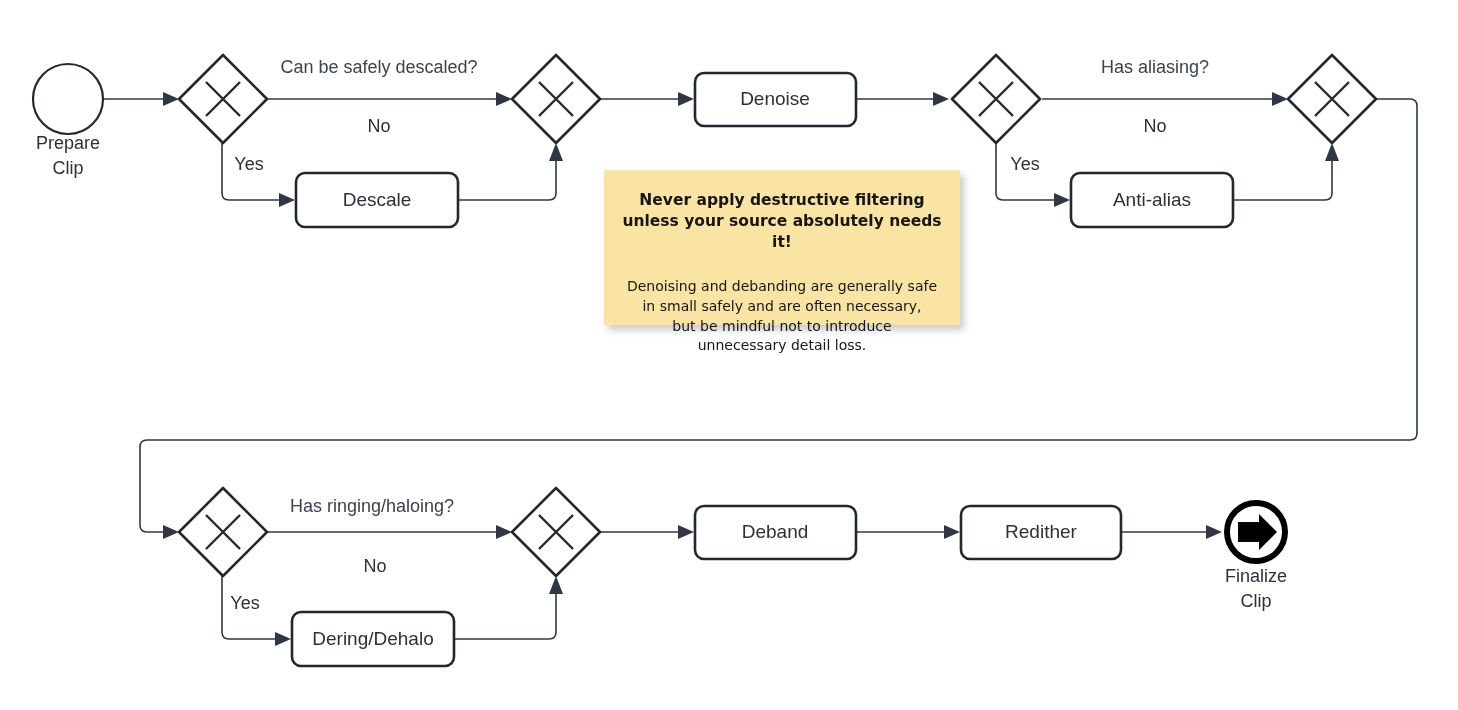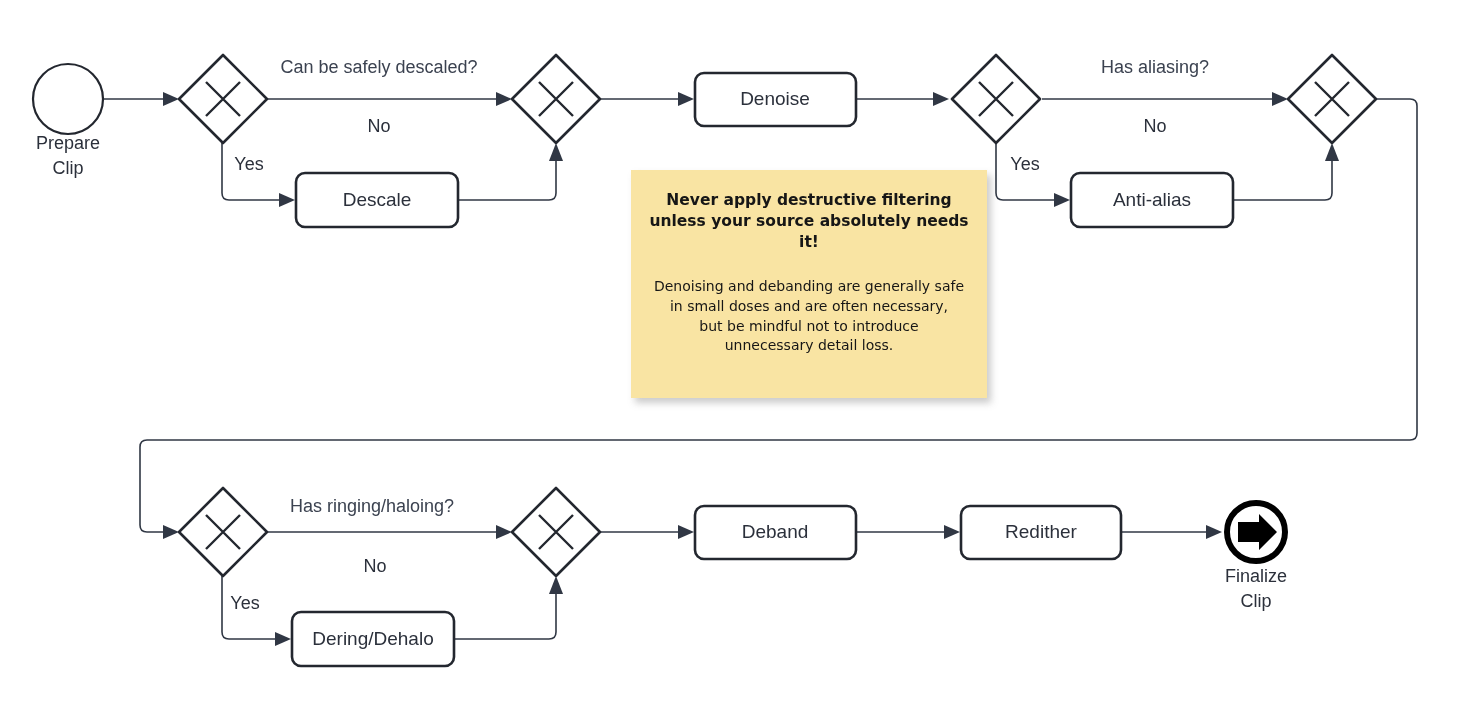--- a/index.html
+++ b/index.html
@@ -87,24 +87,24 @@
   text.event-label {
     font-family: "Liberation Sans", sans-serif;
     font-size: 18px;
     fill: #2b303b;
     text-anchor: middle;
     dominant-baseline: middle;
   }
   
   #note-box {
     position: absolute;
-    left: 631px;
+    left: 604px;
     top: 170px;
     width: 356px;
-    height: 228px;
+    height: 155px;
     background: #f9e4a3;
     box-shadow: 4px 5px 7px rgba(120,120,120,0.38);
     box-sizing: border-box;
     padding: 14px 16px 10px 16px;
     text-align: center;
     font-family: "DejaVu Sans", sans-serif;
     color: #161616;
   }
   #note-title {
     font-size: 15.5px;
@@ -289,18 +289,18 @@
       <text class="event-label" x="1256" y="577">Finalize</text>
       <text class="event-label" x="1256" y="602">Clip</text>
     </g>
 
   </svg>
 
   <div id="note-box">
     <p id="note-title">Never apply destructive filtering
 unless your source absolutely needs it!</p>
     <p id="note-body">Denoising and debanding are generally safe
-in small doses and are often necessary,
+in small safely and are often necessary,
 but be mindful not to introduce
 unnecessary detail loss.</p>
   </div>
 
 </div>
 
 </body></html>

